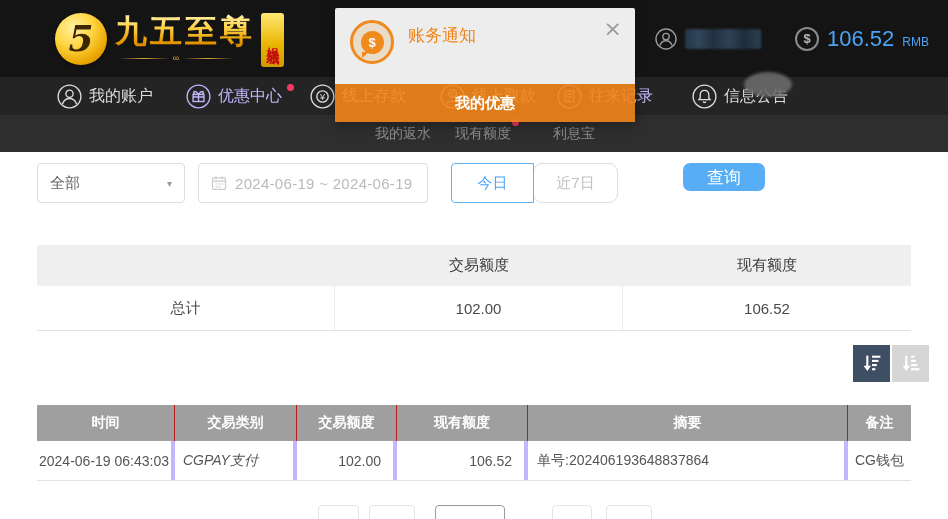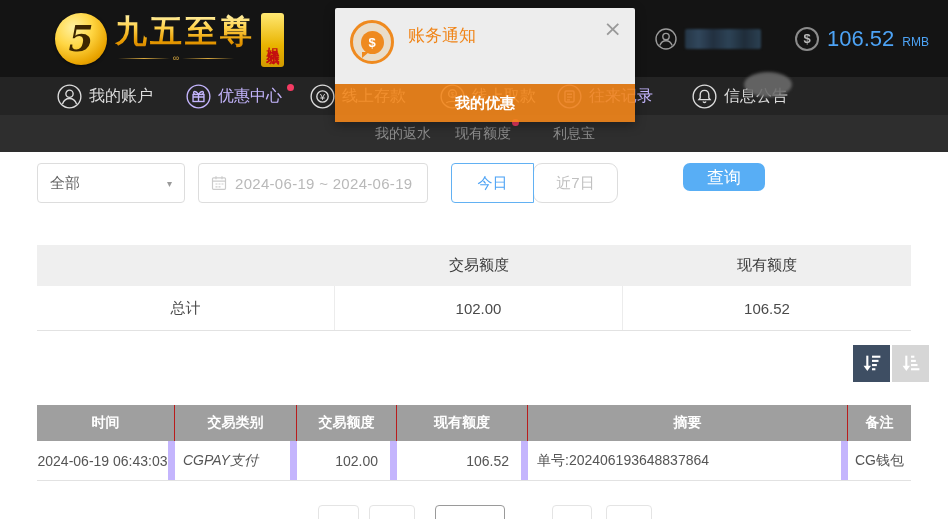--- a/index.html
+++ b/index.html
@@ -116,21 +116,21 @@
   .sort-btn.dark { background:#3e4e63; }
   .sort-btn.light { background:#d6d6d6; }
 
   
   .records { position:absolute; left:37px; top:405px; width:874px; }
   .records .hrow { display:flex; height:36px; background:#9f9f9f; }
   .records .hrow div { display:flex; align-items:center; justify-content:center; color:#fff; font-size:14px;
     font-weight:bold; border-right:1px solid #b91c1c; }
   .records .hrow div:last-child { border-right:none; }
   .records .brow { display:flex; height:40px; border-bottom:1px solid #e2e2e2; background:#fff; }
-  .records .brow div { display:flex; align-items:center; color:#555; font-size:14px; border-right:7px solid #c4b5fd; }
+  .records .brow div { display:flex; align-items:center; color:#555; font-size:14px; border-right:4px solid #c4b5fd; }
   .records .brow div:last-child { border-right:none; }
   .rc1{width:138px; justify-content:center;}
   .rc2{width:122px;}
   .rc3{width:100px;}
   .rc4{width:131px;}
   .rc5{width:320px;}
   .rc6{width:63px;}
   .brow .rc2{padding-left:8px;font-style:italic;} .brow .rc3{justify-content:flex-end; padding-right:12px;}
   .brow .rc4{justify-content:flex-end; padding-right:12px;}
   .brow .rc5{padding-left:9px;} .brow .rc6{padding-left:7px;}

